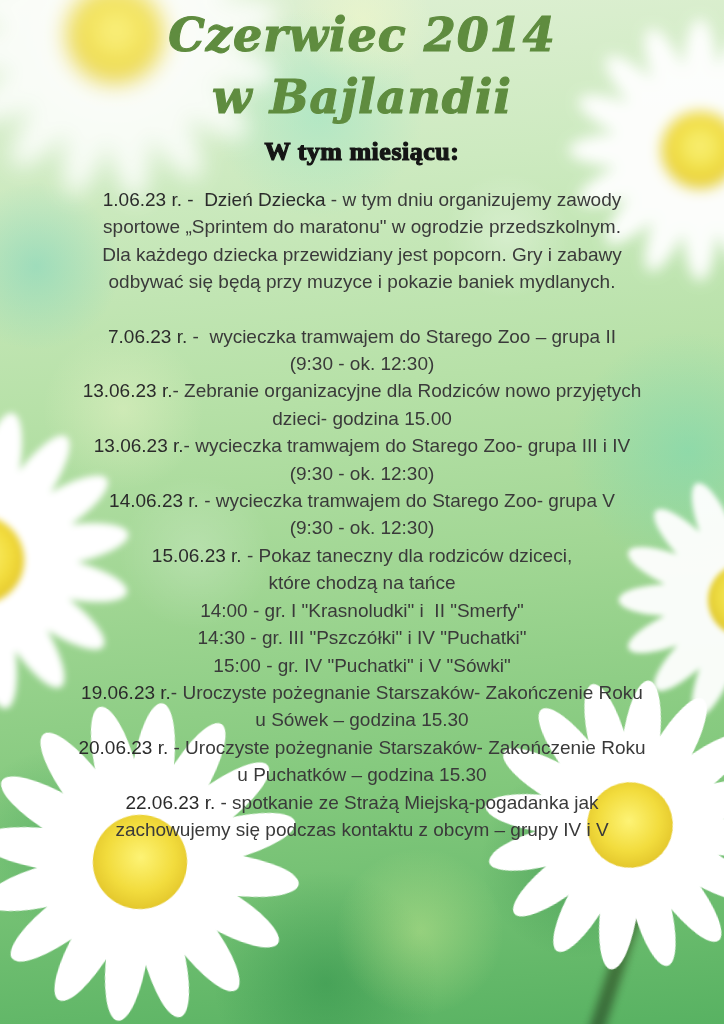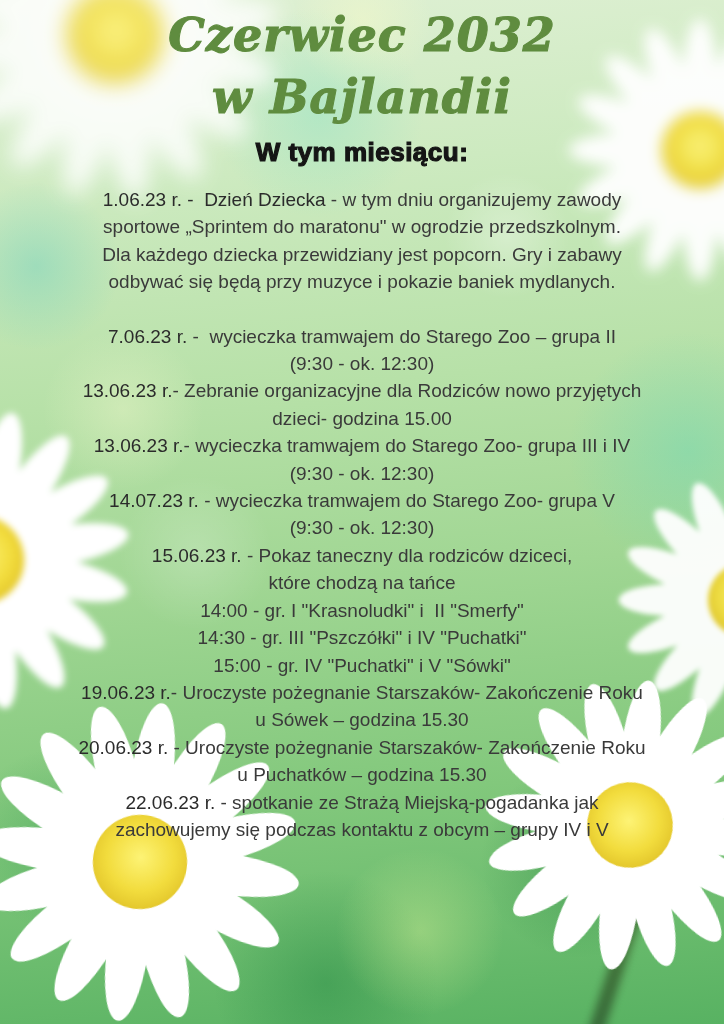--- a/index.html
+++ b/index.html
@@ -42,21 +42,21 @@
   .content{position:relative;z-index:2;width:664px;margin:0 auto;text-align:center;}
   .title-line{
     font-family:"DejaVu Serif", serif;
     font-style:italic;font-weight:bold;
     font-size:46px;line-height:62px;
     color:#5f8c3f;-webkit-text-stroke:1.1px #5f8c3f;
     letter-spacing:1px;
   }
   .title-block{padding-top:4px;}
   .subtitle{
-    font-family:Liberation Sans, sans-serif;
+    font-family:Liberation Serif, serif;
     font-weight:bold;font-size:26px;line-height:32px;
     color:#151515;-webkit-text-stroke:1.2px #151515;
     letter-spacing:.5px;margin-top:8px;
   }
   .events{margin-top:18px;font-size:19px;line-height:27.4px;color:#3a3a3a;}
   .event{margin:0;white-space:pre-wrap;}
   .event .date{font-weight:normal;color:#2b2b2b;}
   .event.gap-top{margin-top:27px;}
 </style>
 </head>
@@ -109,37 +109,37 @@
   <div class="stem"></div>
   <svg class="daisy d5" viewBox="-105 -105 210 210">
       <use href="#daisy-shape"></use>
     </svg>
   <svg class="daisy d6" viewBox="-105 -105 210 210">
       <use href="#daisy-shape"></use>
     </svg>
 
   <div class="content">
     <div class="title-block">
-      <div class="title-line">Czerwiec 2032</div>
+      <div class="title-line">Czerwiec 2014</div>
       <div class="title-line">w Bajlandii</div>
     </div>
     <div class="subtitle">W tym miesiącu:</div>
 
     <div class="events">
       <p class="event"><span class="date">1.06.23 r. -  Dzień Dziecka</span><span class="rest"> - w tym dniu organizujemy zawody
 sportowe „Sprintem do maratonu" w ogrodzie przedszkolnym.
 Dla każdego dziecka przewidziany jest popcorn. Gry i zabawy
 odbywać się będą przy muzyce i pokazie baniek mydlanych.</span></p>
       <p class="event gap-top"><span class="date">7.06.23 r.</span><span class="rest"> -  wycieczka tramwajem do Starego Zoo – grupa II
 (9:30 - ok. 12:30)</span></p>
       <p class="event"><span class="date">13.06.23 r.</span><span class="rest">- Zebranie organizacyjne dla Rodziców nowo przyjętych
 dzieci- godzina 15.00</span></p>
       <p class="event"><span class="date">13.06.23 r.</span><span class="rest">- wycieczka tramwajem do Starego Zoo- grupa III i IV
 (9:30 - ok. 12:30)</span></p>
-      <p class="event"><span class="date">14.07.23 r.</span><span class="rest"> - wycieczka tramwajem do Starego Zoo- grupa V
+      <p class="event"><span class="date">14.06.23 r.</span><span class="rest"> - wycieczka tramwajem do Starego Zoo- grupa V
 (9:30 - ok. 12:30)</span></p>
       <p class="event"><span class="date">15.06.23 r.</span><span class="rest"> - Pokaz taneczny dla rodziców dziceci,
 które chodzą na tańce
 14:00 - gr. I "Krasnoludki" i  II "Smerfy"
 14:30 - gr. III "Pszczółki" i IV "Puchatki"
 15:00 - gr. IV "Puchatki" i V "Sówki"</span></p>
       <p class="event"><span class="date">19.06.23 r.</span><span class="rest">- Uroczyste pożegnanie Starszaków- Zakończenie Roku
 u Sówek – godzina 15.30</span></p>
       <p class="event"><span class="date">20.06.23 r.</span><span class="rest"> - Uroczyste pożegnanie Starszaków- Zakończenie Roku
 u Puchatków – godzina 15.30</span></p>

